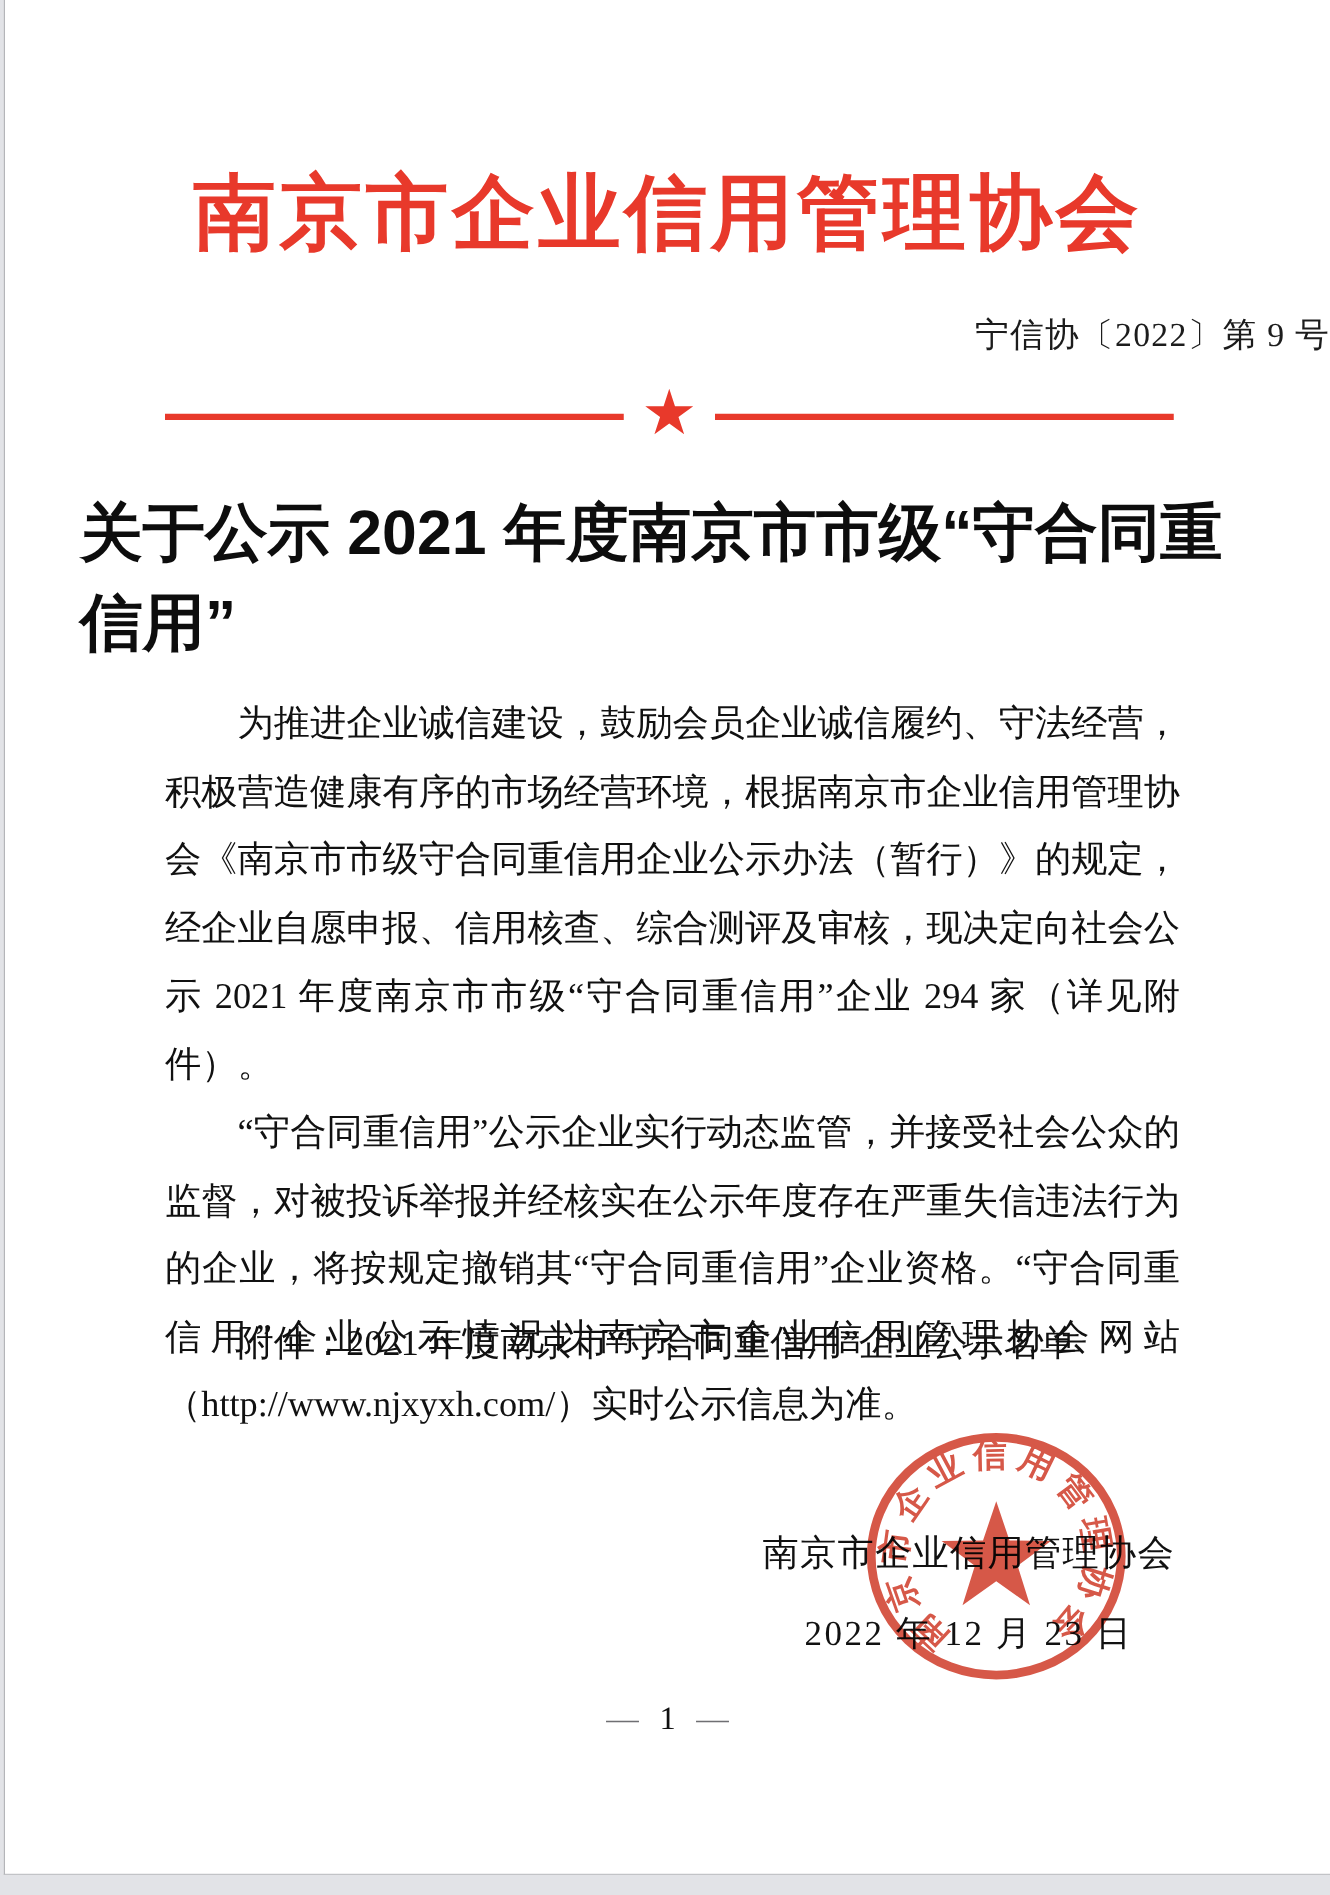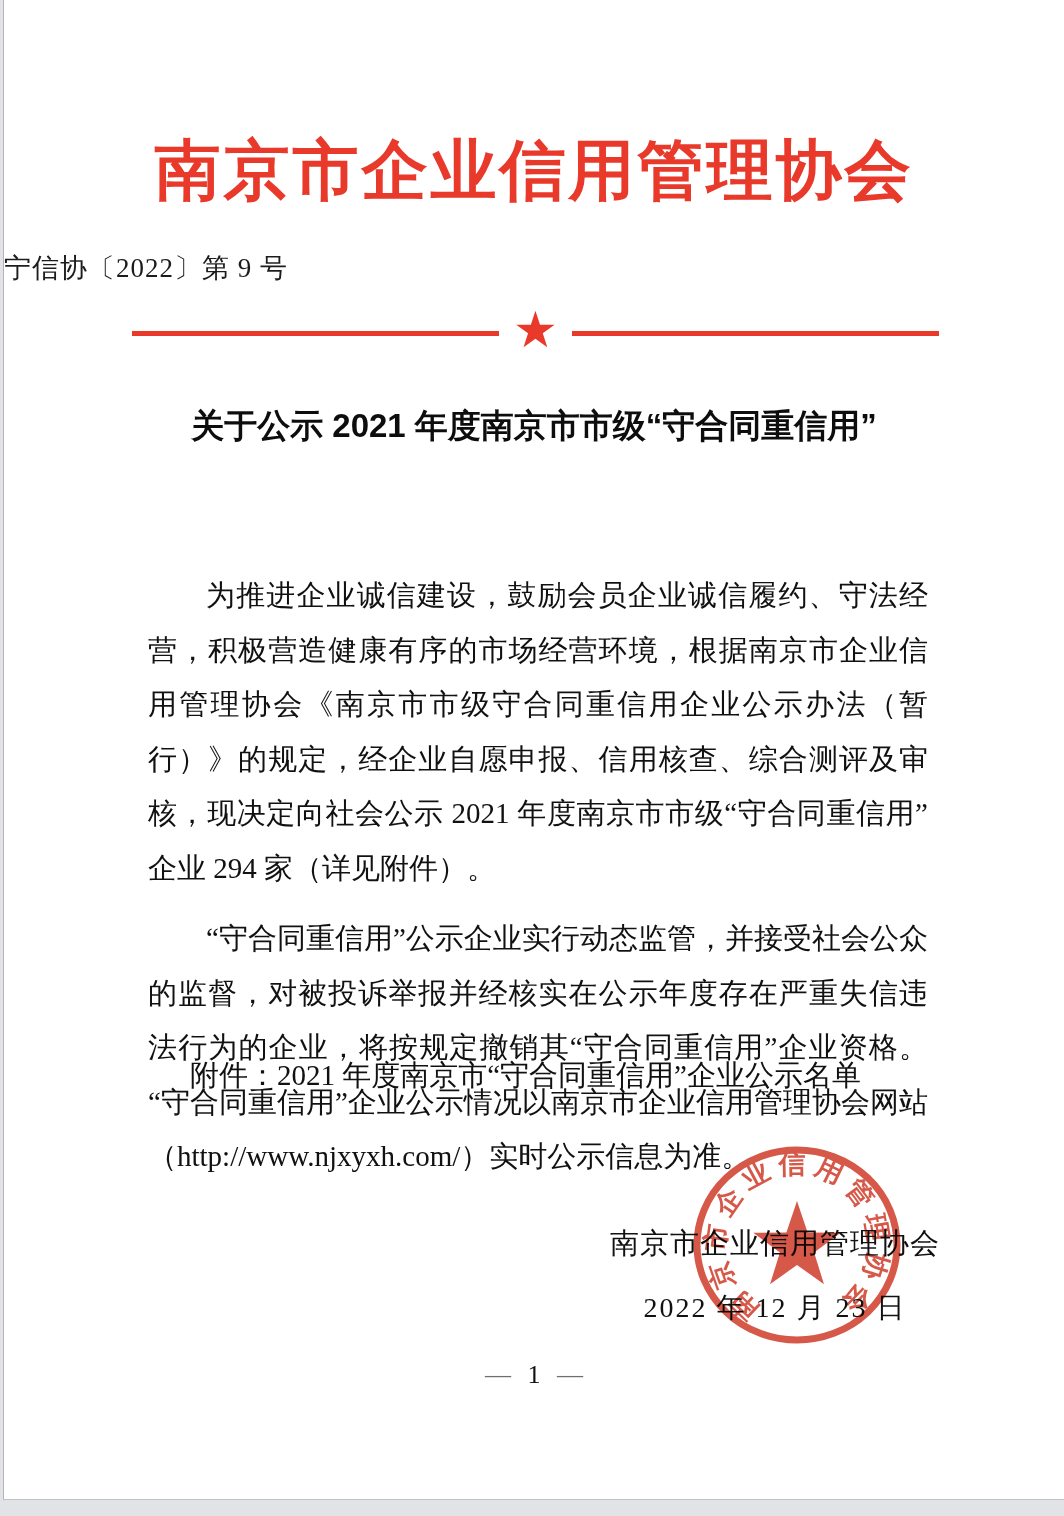--- a/index.html
+++ b/index.html
@@ -21,21 +21,21 @@
     text-align:center;
     font-family:"Liberation Sans", sans-serif;
     font-weight:bold;
     font-size:66px;
     letter-spacing:3px;
     color:#e8392b;
     white-space:nowrap;
   }
   .doc-number{
     position:absolute;top:250px;left:0;right:0;
-    text-align:left;
+    text-align:right;
     font-size:27px;
     color:#1c1c1c;
     letter-spacing:1px;
   }
   .divider{
     position:absolute;top:306px;left:128px;right:125px;height:54px;
     display:flex;align-items:center;
   }
   .divider .rule{
     flex:1;height:5px;background:#e8392b;
@@ -43,35 +43,35 @@
   .divider .star{
     color:#e8392b;
     font-size:50px;
     line-height:1;
     margin:0 14px 6px 14px;
     font-family:"DejaVu Sans", sans-serif;
   }
   .doc-title{
     position:absolute;top:390px;left:60px;right:60px;
     margin:0;
-    text-align:center;
+    text-align:left;
     font-family:"Liberation Sans", sans-serif;
     font-weight:bold;
-    font-size:33px;
+    font-size:50px;
     line-height:72px;
     color:#0d0d0d;
   }
   .body-text{
     position:absolute;top:552px;left:128px;width:812px;
     font-size:29px;
     line-height:54.5px;
     color:#111111;
     text-align:justify;
   }
-  .body-text p{margin:16px;text-indent:2em;}
+  .body-text p{margin:0;text-indent:2em;}
   .attachment{
     position:absolute;top:1048px;left:128px;width:812px;
     margin:0;
     font-size:29px;
     line-height:54px;
     color:#111111;
     text-indent:2em;
   }
   .signature{
     position:absolute;top:1226px;right:124px;

